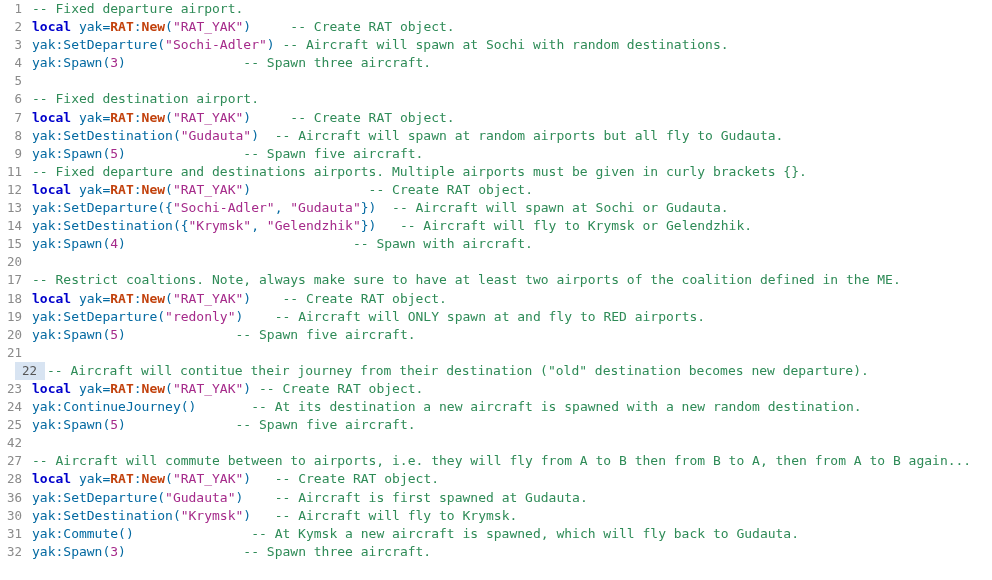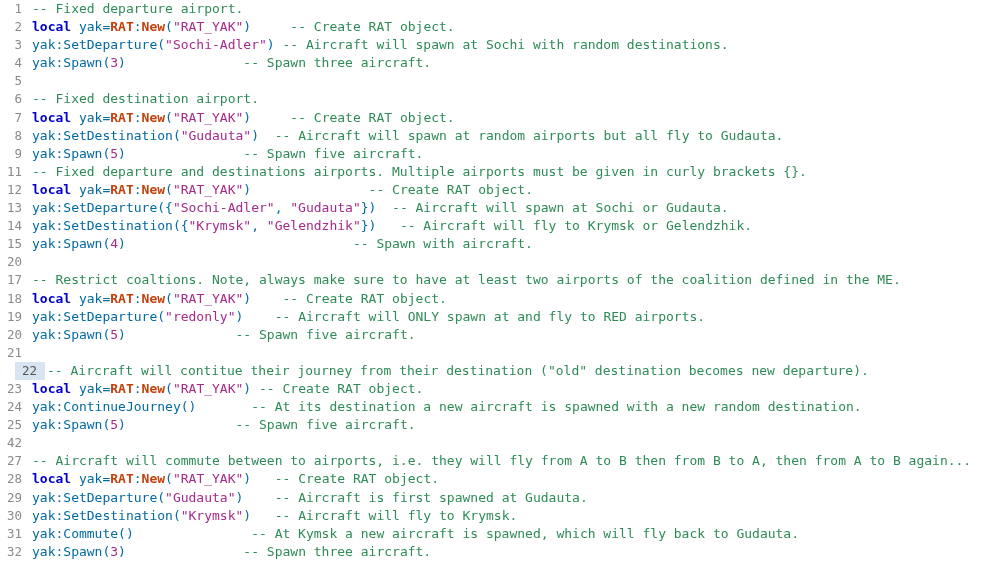--- a/index.html
+++ b/index.html
@@ -78,17 +78,17 @@
     <div class="code-line"><div class="gutter">19</div><div class="content"><span class="tok-plain">yak:SetDeparture(</span><span class="tok-string">"redonly"</span><span class="tok-plain">)    </span><span class="tok-comment">-- Aircraft will ONLY spawn at and fly to RED airports.</span></div></div>
     <div class="code-line"><div class="gutter">20</div><div class="content"><span class="tok-plain">yak:Spawn(</span><span class="tok-number">5</span><span class="tok-plain">)              </span><span class="tok-comment">-- Spawn five aircraft.</span></div></div>
     <div class="code-line"><div class="gutter">21</div><div class="content"></div></div>
     <div class="code-line highlight"><div class="gutter">22</div><div class="content"><span class="tok-comment">-- Aircraft will contitue their journey from their destination ("old" destination becomes new departure).</span></div></div>
     <div class="code-line"><div class="gutter">23</div><div class="content"><span class="tok-keyword">local</span><span class="tok-plain"> yak=</span><span class="tok-class">RAT</span><span class="tok-plain">:</span><span class="tok-class">New</span><span class="tok-plain">(</span><span class="tok-string">"RAT_YAK"</span><span class="tok-plain">) </span><span class="tok-comment">-- Create RAT object.</span></div></div>
     <div class="code-line"><div class="gutter">24</div><div class="content"><span class="tok-plain">yak:ContinueJourney()       </span><span class="tok-comment">-- At its destination a new aircraft is spawned with a new random destination.</span></div></div>
     <div class="code-line"><div class="gutter">25</div><div class="content"><span class="tok-plain">yak:Spawn(</span><span class="tok-number">5</span><span class="tok-plain">)              </span><span class="tok-comment">-- Spawn five aircraft.</span></div></div>
     <div class="code-line"><div class="gutter">42</div><div class="content"></div></div>
     <div class="code-line"><div class="gutter">27</div><div class="content"><span class="tok-comment">-- Aircraft will commute between to airports, i.e. they will fly from A to B then from B to A, then from A to B again...</span></div></div>
     <div class="code-line"><div class="gutter">28</div><div class="content"><span class="tok-keyword">local</span><span class="tok-plain"> yak=</span><span class="tok-class">RAT</span><span class="tok-plain">:</span><span class="tok-class">New</span><span class="tok-plain">(</span><span class="tok-string">"RAT_YAK"</span><span class="tok-plain">)   </span><span class="tok-comment">-- Create RAT object.</span></div></div>
-    <div class="code-line"><div class="gutter">29</div><div class="content"><span class="tok-plain">yak:SetDeparture(</span><span class="tok-string">"Gudauta"</span><span class="tok-plain">)    </span><span class="tok-comment">-- Aircraft is first spawned at Gudauta.</span></div></div>
+    <div class="code-line"><div class="gutter">36</div><div class="content"><span class="tok-plain">yak:SetDeparture(</span><span class="tok-string">"Gudauta"</span><span class="tok-plain">)    </span><span class="tok-comment">-- Aircraft is first spawned at Gudauta.</span></div></div>
     <div class="code-line"><div class="gutter">30</div><div class="content"><span class="tok-plain">yak:SetDestination(</span><span class="tok-string">"Krymsk"</span><span class="tok-plain">)   </span><span class="tok-comment">-- Aircraft will fly to Krymsk.</span></div></div>
     <div class="code-line"><div class="gutter">31</div><div class="content"><span class="tok-plain">yak:Commute()               </span><span class="tok-comment">-- At Kymsk a new aircraft is spawned, which will fly back to Gudauta.</span></div></div>
     <div class="code-line"><div class="gutter">32</div><div class="content"><span class="tok-plain">yak:Spawn(</span><span class="tok-number">3</span><span class="tok-plain">)               </span><span class="tok-comment">-- Spawn three aircraft.</span></div></div>
   </div>
 
 </body></html>

